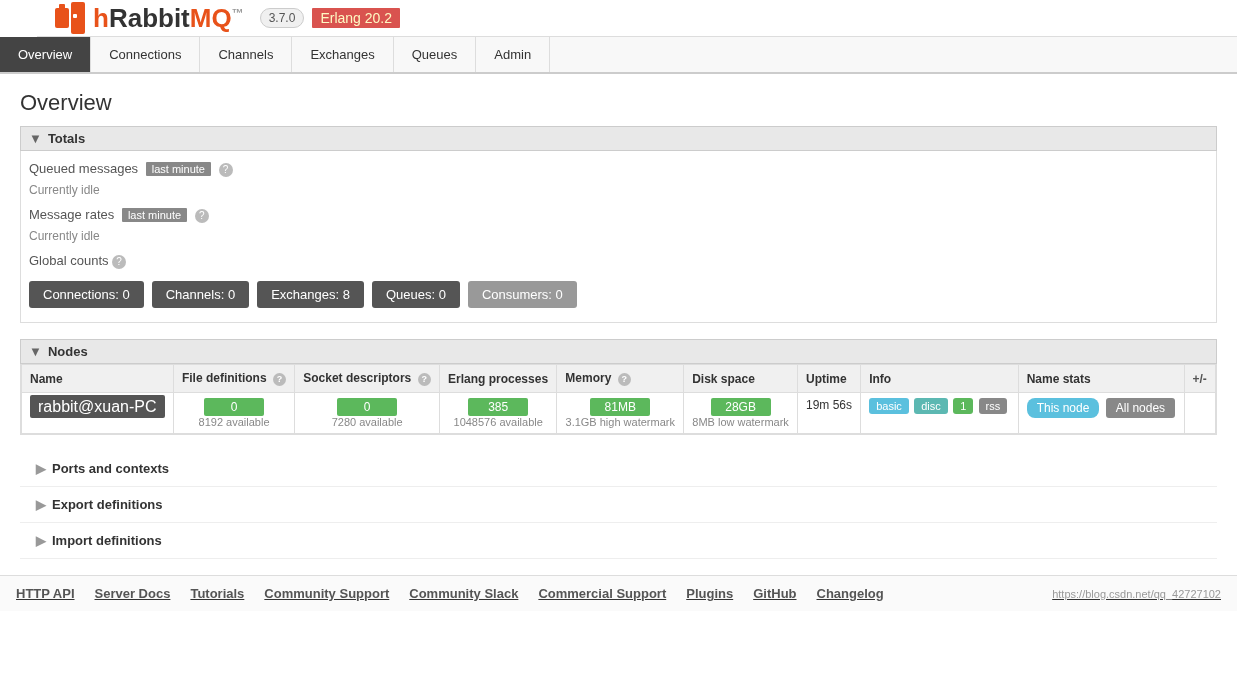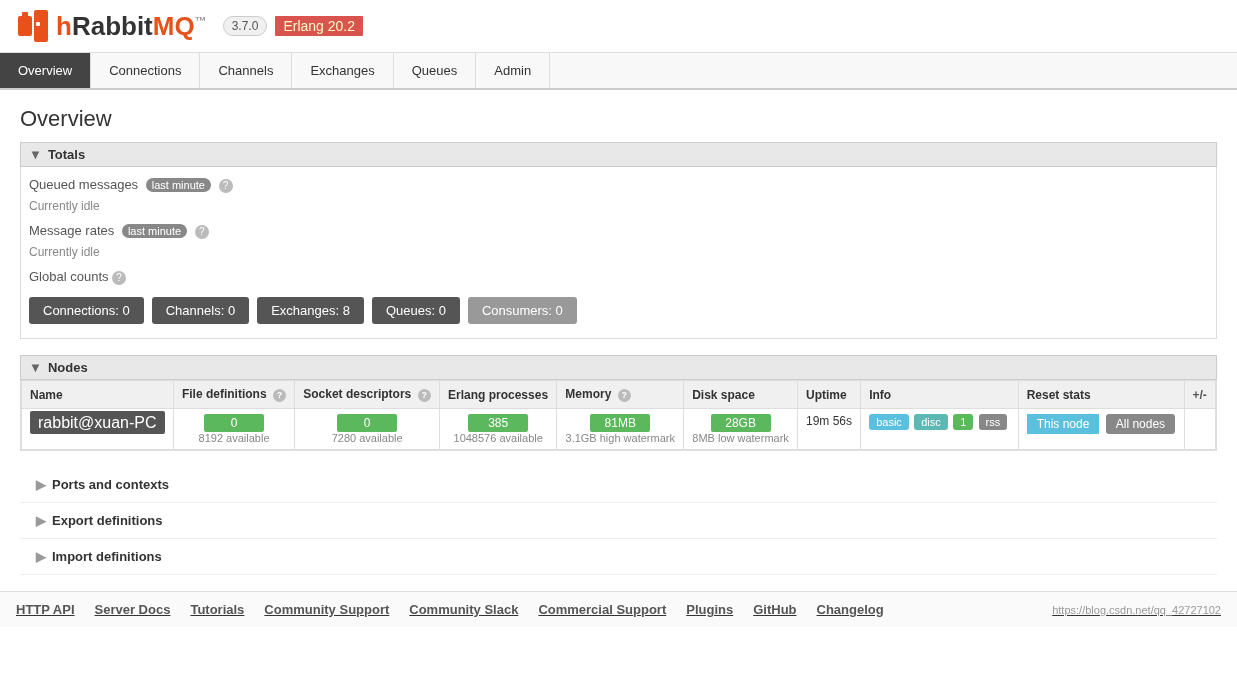--- a/index.html
+++ b/index.html
@@ -1,19 +1,19 @@
 <!DOCTYPE html>
 <html><head>
   <meta charset="utf-8">
   <style>
     * { box-sizing: border-box; margin: 0; padding: 0; }
     body { font-family: Arial, sans-serif; font-size: 13px; color: #333; background: #fff; }
 
     
-    .header { display: flex; align-items: center; padding: 8px 16px; border-bottom: 1px solid #ddd; }
+    .header { display: flex; align-items: center; padding: 0 16px; border-bottom: 1px solid #ddd; margin-left: 37px; }
     .logo { display: flex; align-items: center; margin-right: 16px; }
     .logo-icon { width: 36px; height: 36px; margin-right: 4px; }
     .version-badge { background: #f0f0f0; border: 1px solid #ccc; border-radius: 10px; padding: 2px 8px; font-size: 12px; margin-right: 8px; color: #555; }
     .erlang-badge { background: #d9534f; border-radius: 1px; padding: 2px 8px; font-size: 14px; color: #fef9c3; }
 
     
     .nav { display: flex; border-bottom: 2px solid #ccc; background: #f8f8f8; }
     .nav-item { padding: 10px 18px; cursor: pointer; font-size: 13px; color: #333; border-right: 1px solid #ddd; }
     .nav-item.active { background: #444; color: #fff; }
 
@@ -22,21 +22,21 @@
     .page-title { font-size: 22px; font-weight: normal; margin-bottom: 10px; color: #333; }
 
     
     .section { margin-bottom: 16px; }
     .section-header { background: #e8e8e8; padding: 4px 8px; display: flex; align-items: center; font-weight: bold; font-size: 13px; cursor: pointer; border: 1px solid #ccc; }
     .section-header .arrow { margin-right: 6px; color: #666; }
 
     
     .info-row { padding: 4px 8px; }
     .info-row .label { color: #555; font-size: 13px; }
-    .info-row .badge { display: inline-block; background: #888; color: #fff; border-radius: 7px; padding: 1px 6px; font-size: 11px; margin: 0 4px; }
+    .info-row .badge { display: inline-block; background: #888; color: #fff; border-radius: 1px; padding: 1px 6px; font-size: 11px; margin: 0 4px; }
     .info-row .help { display: inline-block; background: #bbb; color: #fff; border-radius: 50%; width: 14px; height: 14px; text-align: center; font-size: 10px; line-height: 14px; cursor: pointer; }
     .idle-text { color: #888; font-size: 12px; padding: 2px 8px 6px; }
 
     
     .counts-row { padding: 8px; display: flex; gap: 8px; flex-wrap: wrap; }
     .count-btn { background: #555; color: #fff; border: none; padding: 6px 14px; border-radius: 3px; font-size: 13px; cursor: pointer; }
 
     
     .table-container { width: 100%; overflow-x: auto; }
     table { width: 100%; border-collapse: collapse; font-size: 12px; }
@@ -48,21 +48,21 @@
     .td-center { text-align: center; }
 
     
     .info-badge { display: inline-block; border-radius: 3px; padding: 2px 7px; font-size: 11px; color: #fff; margin-right: 2px; }
     .badge-blue { background: #5bc0de; }
     .badge-teal { background: #5cb8b2; }
     .badge-green { background: #5cb85c; }
     .badge-gray { background: #888; }
 
     
-    .reset-btn { background: #5bc0de; color: #fff; border: none; padding: 3px 10px; border-radius: 0; font-size: 12px; cursor: pointer; margin-right: 3px; }
+    .reset-btn { background: #5bc0de; color: #fff; border: none; padding: 3px 10px; border-radius: 8px; font-size: 12px; cursor: pointer; margin-right: 3px; }
     .reset-btn-all { background: #888; color: #fff; border: none; padding: 3px 10px; border-radius: 3px; font-size: 12px; cursor: pointer; }
 
     
     .collapsible { padding: 10px 16px; border-bottom: 1px solid #eee; }
     .collapsible-header { display: flex; align-items: center; cursor: pointer; font-weight: bold; font-size: 13px; color: #333; }
     .collapsible-header .arrow-right { color: #999; margin-right: 6px; }
 
     
     .footer { border-top: 1px solid #ddd; padding: 10px 16px; display: flex; gap: 20px; flex-wrap: wrap; align-items: center; background: #fafafa; text-decoration: underline; }
     .footer-link { font-size: 13px; color: #555; cursor: pointer; font-weight: bold; }
@@ -169,21 +169,21 @@
               <th>
                 <span>Disk space</span>
               </th>
               <th>
                 <span>Uptime</span>
               </th>
               <th>
                 <span>Info</span>
               </th>
               <th>
-                <span>Reset stats</span>
+                <span>Name stats</span>
               </th>
               <th>
                 <span class="plus-minus">+/-</span>
               </th>
             </tr>
           </thead>
           <tbody>
             <tr>
               <td>
                 <span class="node-name">rabbit@xuan-PC</span>

